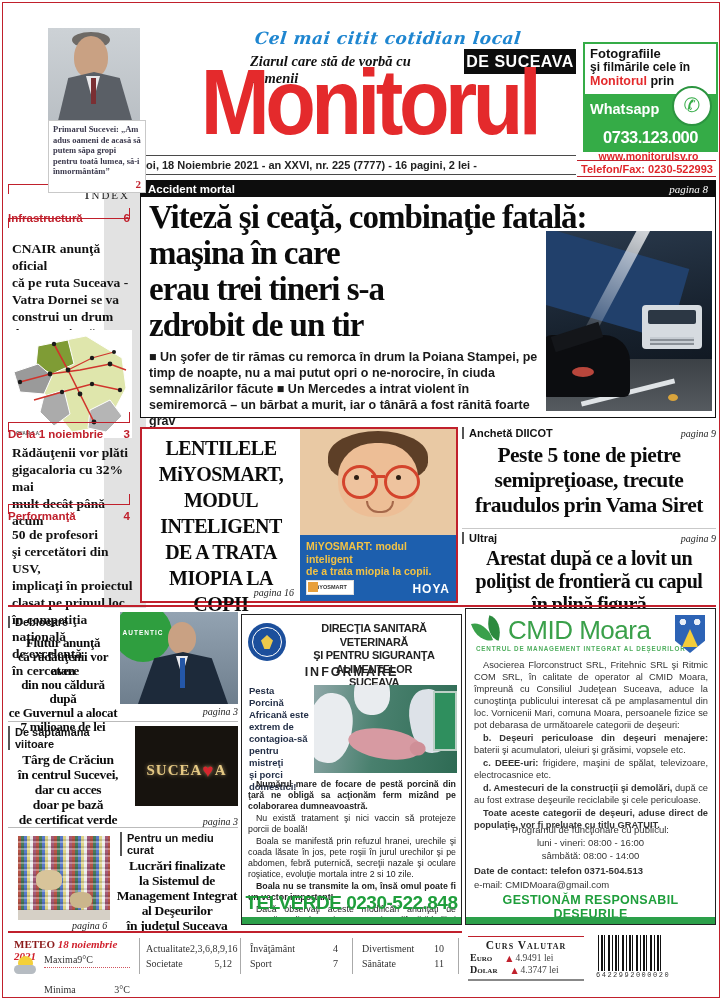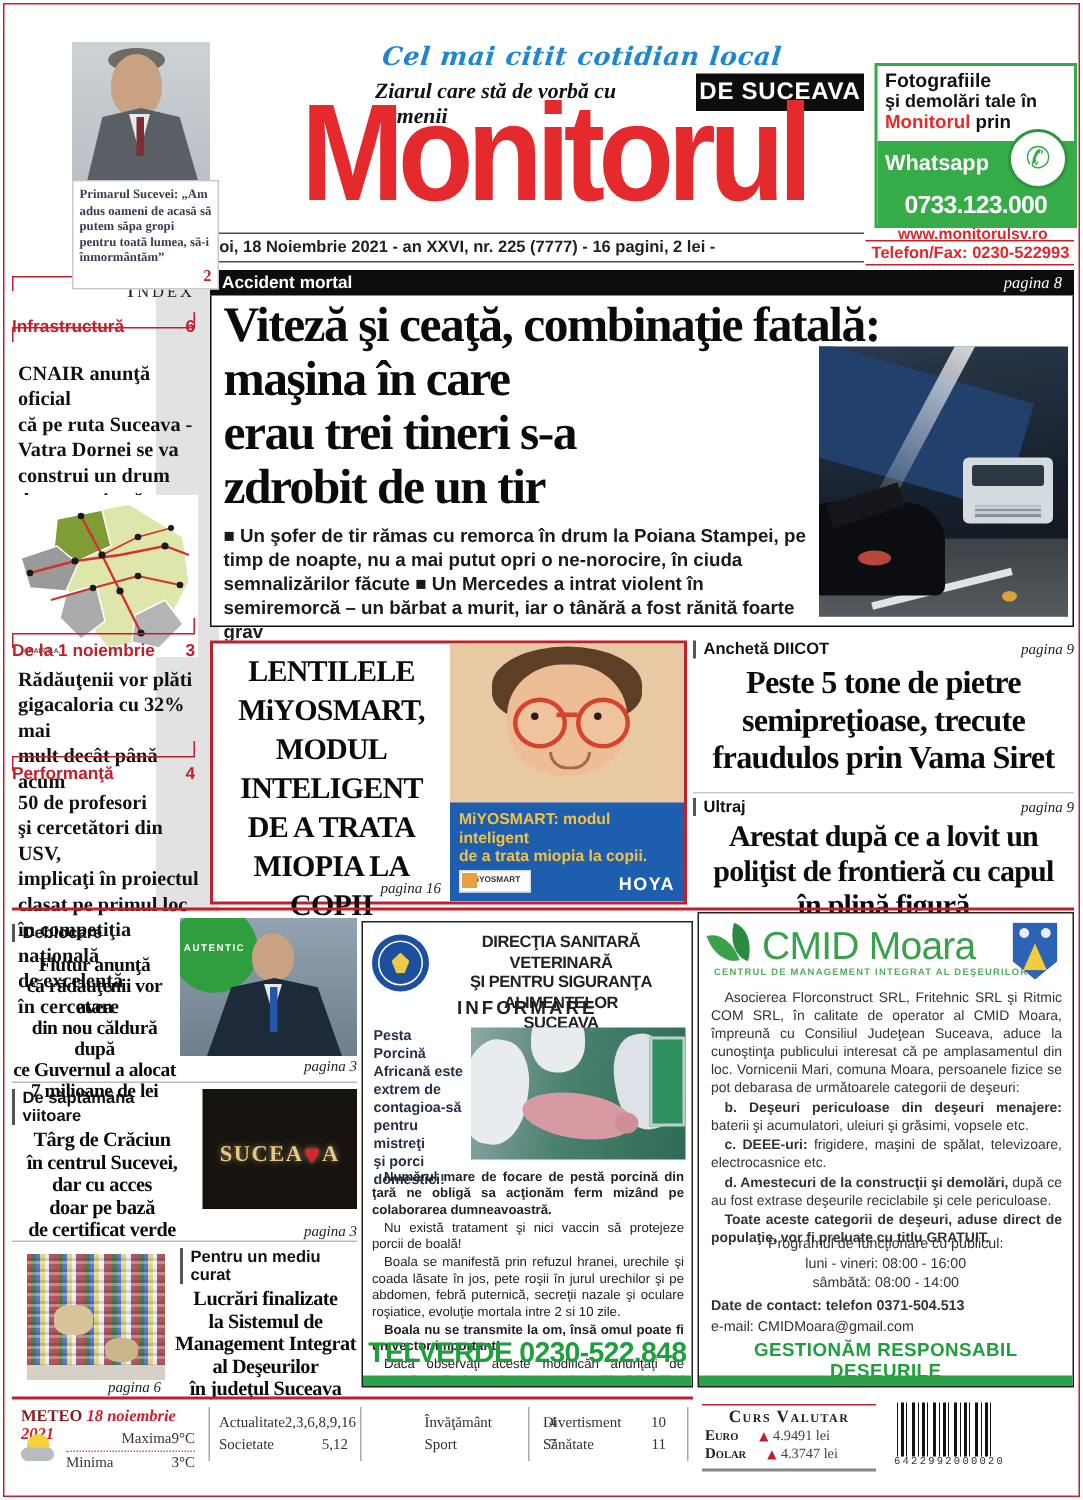--- a/index.html
+++ b/index.html
@@ -198,21 +198,21 @@
   
   .foot-redline{left:8px;top:931px;width:454px;height:2px;background:#c0202c;}
   .meteo{left:14px;top:938px;width:120px;}
   .meteo-title{font:bold 11px "Liberation Serif",serif;}
   .meteo-t1{color:#8b1a1a;}
   .meteo-t2{color:#d0202c;font-style:italic;}
   .meteo-icon{position:absolute;left:0;top:18px;width:26px;height:20px;}
   .meteo-sun{position:absolute;left:4px;top:0;width:15px;height:15px;border-radius:50%;background:#f4d03a;}
   .meteo-cloud{position:absolute;left:0;top:9px;width:22px;height:9px;border-radius:8px;background:#b6bcc2;}
   .meteo-rows{position:absolute;left:30px;top:16px;width:86px;font:10px/12px "Liberation Serif",serif;color:#333;}
-  .meteo-row1{border-bottom:1px dotted #d0555f;padding-bottom:1px;margin-bottom:2px;display:flex;justify-content:flex-end;}
+  .meteo-row1{border-bottom:1px dotted #d0555f;padding-bottom:1px;margin-bottom:16px;display:flex;justify-content:flex-start;}
   .meteo-row2{display:flex;justify-content:space-between;gap:36px;}
   .fdiv{position:absolute;top:938px;width:1px;height:36px;background:#aaa;}
   .fcol{position:absolute;top:941px;font:10px/15px "Liberation Serif",serif;color:#333;}
   .fcol .fr{display:flex;justify-content:space-between;}
   .curs{left:468px;top:936px;width:112px;border-top:1px solid #c0202c;border-bottom:2px solid #888;padding:2px 2px 4px 2px;}
   .curs-title{text-align:center;font:bold 11.5px "Liberation Serif",serif;font-variant:small-caps;letter-spacing:1px;color:#222;}
   .curs-row{display:flex;align-items:baseline;font:bold 10px "Liberation Serif",serif;font-variant:small-caps;color:#222;margin-top:1px;}
   .curs-row .ar{color:#c0202c;font:8px "DejaVu Sans",sans-serif;margin:0 3px 0 14px;}
   .curs-row .vl{font:9.5px "Liberation Serif",serif;color:#444;font-variant:normal;}
   .barcode{left:598px;top:935px;width:64px;height:36px;background:
@@ -237,21 +237,21 @@
     <span class="mayor-page">2</span>
   </div>
 
   <div class="abs tagline-script">Cel mai citit cotidian local</div>
   <div class="abs tagline2 serif">Ziarul care stă de vorbă cu oamenii</div>
   <div class="abs region-badge">DE SUCEAVA</div>
   <div class="abs masthead">Monitorul</div>
 
   <div class="abs wa-box">
     <div class="wa-l1">Fotografiile</div>
-    <div class="wa-l2">şi demolări tale în</div>
+    <div class="wa-l2">şi filmările cele în</div>
     <div class="wa-l3"><span class="wa-brand">Monitorul</span><span> prin</span></div>
     <div class="wa-green">
       <div class="wa-app">Whatsapp</div>
       <div class="wa-icon">✆</div>
       <div class="wa-phone">0733.123.000</div>
     </div>
   </div>
   <div class="abs redline-a"></div>
   <div class="abs site-url">www.monitorulsv.ro</div>
   <div class="abs phone-fax">Telefon/Fax: 0230-522993</div>
@@ -521,21 +521,21 @@
     <div class="fr">
         <span>Actualitate</span>
         <span>2,3,6,8,9,16</span>
       </div>
     <div class="fr">
         <span>Societate</span>
         <span>5,12</span>
       </div>
   </div>
   <div class="fdiv" style="left:240px;"></div>
-  <div class="fcol" style="left:250px;width:88px;margin-left:33px;">
+  <div class="fcol" style="left:250px;width:88px;">
     <div class="fr">
         <span>Învăţământ</span>
         <span>4</span>
       </div>
     <div class="fr">
         <span>Sport</span>
         <span>7</span>
       </div>
   </div>
   <div class="fdiv" style="left:352px;"></div>

